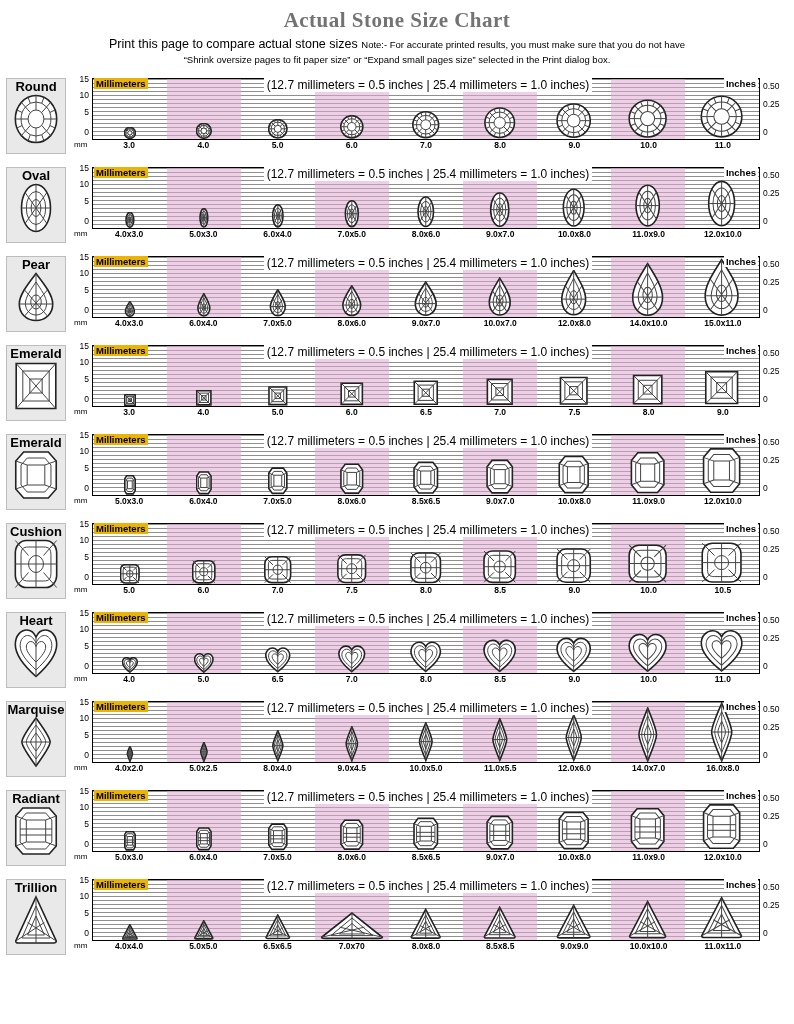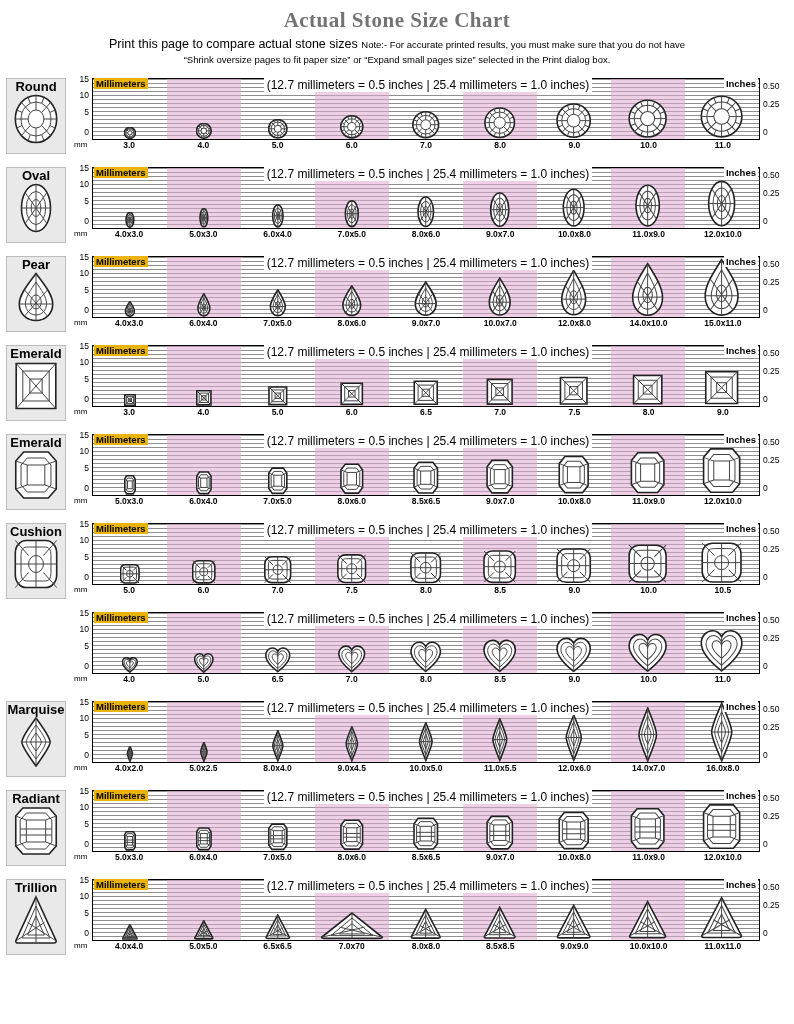--- a/index.html
+++ b/index.html
@@ -1209,20 +1209,31 @@
             <div class="xc">8.0</div>
             <div class="xc">8.5</div>
             <div class="xc">9.0</div>
             <div class="xc">10.0</div>
             <div class="xc">10.5</div>
           </div>
           <div class="mmtag">mm</div>
         </div>
       </div>
       <div class="row">
+        <div class="swatch">
+          <div class="nm">Heart</div>
+          <div class="shape">
+            <svg width="44" height="50" viewBox="0 0 100 100" preserveAspectRatio="none" style="margin: 2px auto 0px; display: block;">
+              <path d="M50 97 C18 72 3 52 3 33 C3 15 16 4 29 4 C39 4 46 10 50 18 C54 10 61 4 71 4 C84 4 97 15 97 33 C97 52 82 72 50 97 Z" fill="#fff" stroke="#222" stroke-width="1.6" vector-effect="non-scaling-stroke"></path>
+              <path d="M50 84 C26 64 14 50 14 35 C14 22 23 15 31 15 C40 15 46 22 50 30 C54 22 60 15 69 15 C77 15 86 22 86 35 C86 50 74 64 50 84 Z" fill="none" stroke="#444" stroke-width="1" vector-effect="non-scaling-stroke"></path>
+              <path d="M50 68 C36 56 28 46 28 38 C28 31 33 27 38 27 C44 27 48 32 50 37 C52 32 56 27 62 27 C67 27 72 31 72 38 C72 46 64 56 50 68 Z" fill="none" stroke="#444" stroke-width="1" vector-effect="non-scaling-stroke"></path>
+              <line x1="50" y1="18" x2="50" y2="97" fill="none" stroke="#444" stroke-width="1" vector-effect="non-scaling-stroke"></line>
+            </svg>
+          </div>
+        </div>
         <div class="chart">
           <div class="yleft">
             <span style="top: 0px;">15</span>
             <span style="top: 16px;">10</span>
             <span style="top: 33px;">5</span>
             <span style="top: 53px;">0</span>
           </div>
           <div class="yright">
             <span style="top: 7px;">0.50</span>
             <span style="top: 25px;">0.25</span>

